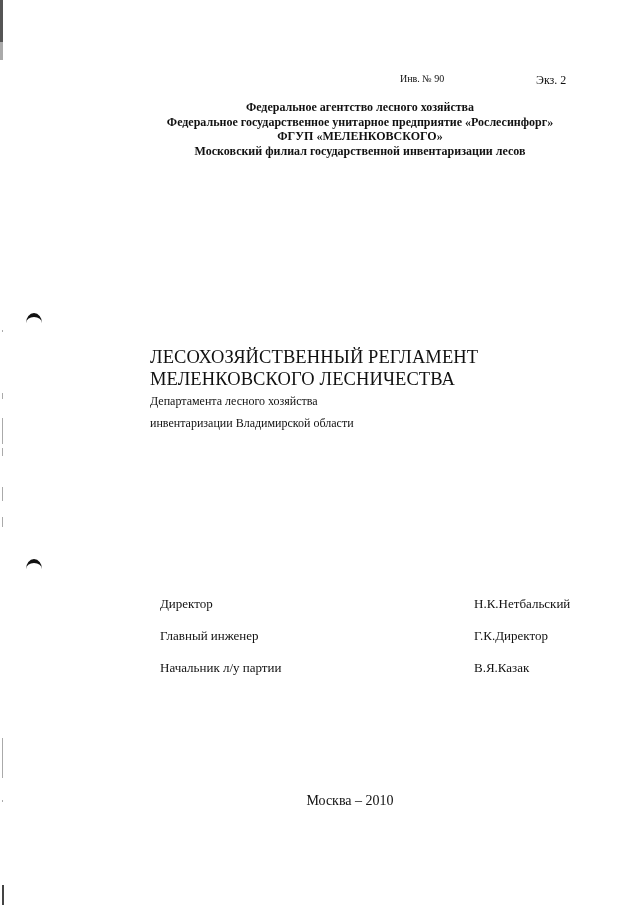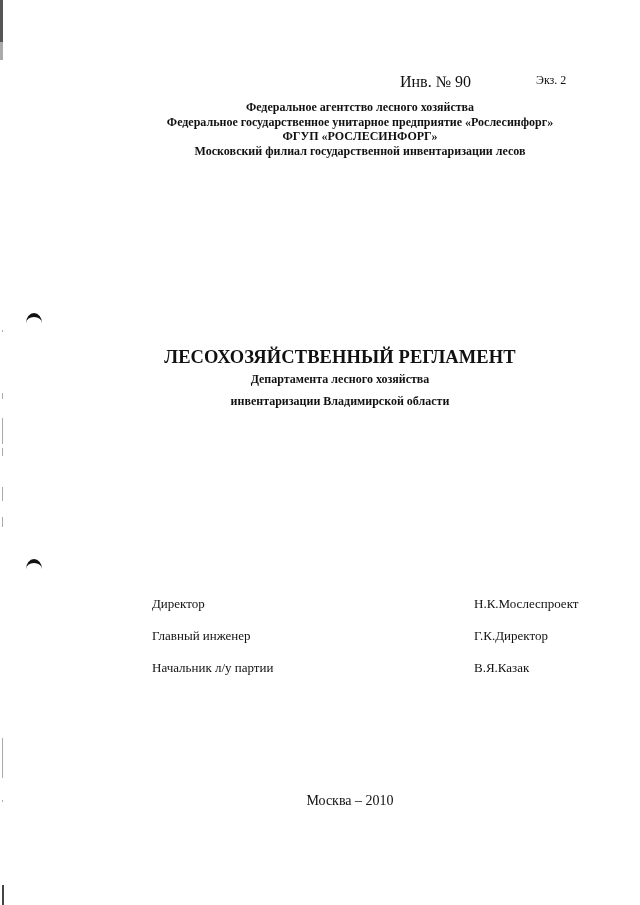--- a/index.html
+++ b/index.html
@@ -29,38 +29,38 @@
       box-sizing: border-box;
     }
     .margin-dash {
       left: 2px; width: 1px; background: #aaa;
     }
     .scan-edge-bottom {
       left: 2px; top: 885px; width: 2px; height: 20px; background: #444;
     }
 
     
-    .inv { left: 400px; top: 73px; font-size: 16px; }
+    .inv { left: 400px; top: 73px; font-size: 10px; }
     .ekz { left: 536px; top: 73px; font-size: 12px; }
 
     .org-block {
       left: 150px; width: 420px; top: 100px;
       text-align: center; font-weight: bold; font-size: 12px; line-height: 14.5px;
     }
     .org-line { display: block; white-space: nowrap; }
 
     .title-block {
       left: 150px; width: 380px; top: 346px;
-      text-align: center; font-weight: bold; line-height: 22px;
+      font-weight: normal; line-height: 22px;
     }
     .title-line-big { display: block; font-size: 18.5px; white-space: nowrap; letter-spacing: 0.1px; }
     .title-line-sub { display: block; font-size: 12px; white-space: nowrap; }
 
     .sig-row { left: 144px; width: 440px; font-size: 13px; }
-    .sig-role { position: absolute; left: 8px; top: 0; white-space: nowrap; }
+    .sig-role { position: absolute; left: 16px; top: 0; white-space: nowrap; }
     .sig-name { position: absolute; left: 330px; top: 0; white-space: nowrap; }
 
     .footer { left: 0; width: 700px; top: 793px; text-align: center; font-size: 14px; }
   </style>
 </head>
 <body>
 
 <div class="abs scan-edge-top"></div>
 <div class="abs punch-mark" style="left:26px; top:313px;"></div>
 <div class="abs punch-mark" style="left:26px; top:559px;"></div>
@@ -73,33 +73,34 @@
 <div class="abs margin-dash" style="top:738px; height:40px;"></div>
 <div class="abs margin-dash" style="top:800px; height:2px;"></div>
 <div class="abs scan-edge-bottom"></div>
 
 <div class="abs inv">Инв. № 90</div>
 <div class="abs ekz">Экз. 2</div>
 
 <div class="abs org-block">
   <span class="org-line">Федеральное агентство лесного хозяйства</span>
   <span class="org-line">Федеральное государственное унитарное предприятие «Рослесинфорг»</span>
-  <span class="org-line">ФГУП «РОСЛЕСИНФОРГ»</span>
+  <span class="org-line">ФГУП «МЕЛЕНКОВСКОГО»</span>
   <span class="org-line">Московский филиал государственной инвентаризации лесов</span>
 </div>
 
 <div class="abs title-block">
   <span class="title-line-big">ЛЕСОХОЗЯЙСТВЕННЫЙ РЕГЛАМЕНТ</span>
+  <span class="title-line-big">МЕЛЕНКОВСКОГО ЛЕСНИЧЕСТВА</span>
   <span class="title-line-sub">Департамента лесного хозяйства</span>
   <span class="title-line-sub">инвентаризации Владимирской области</span>
 </div>
 
 <div class="abs sig-row" style="top:596px;">
   <span class="sig-role">Директор</span>
-  <span class="sig-name">Н.К.Мослеспроект</span>
+  <span class="sig-name">Н.К.Нетбальский</span>
 </div>
 <div class="abs sig-row" style="top:628px;">
   <span class="sig-role">Главный инженер</span>
   <span class="sig-name">Г.К.Директор</span>
 </div>
 <div class="abs sig-row" style="top:660px;">
   <span class="sig-role">Начальник л/у партии</span>
   <span class="sig-name">В.Я.Казак</span>
 </div>
 

